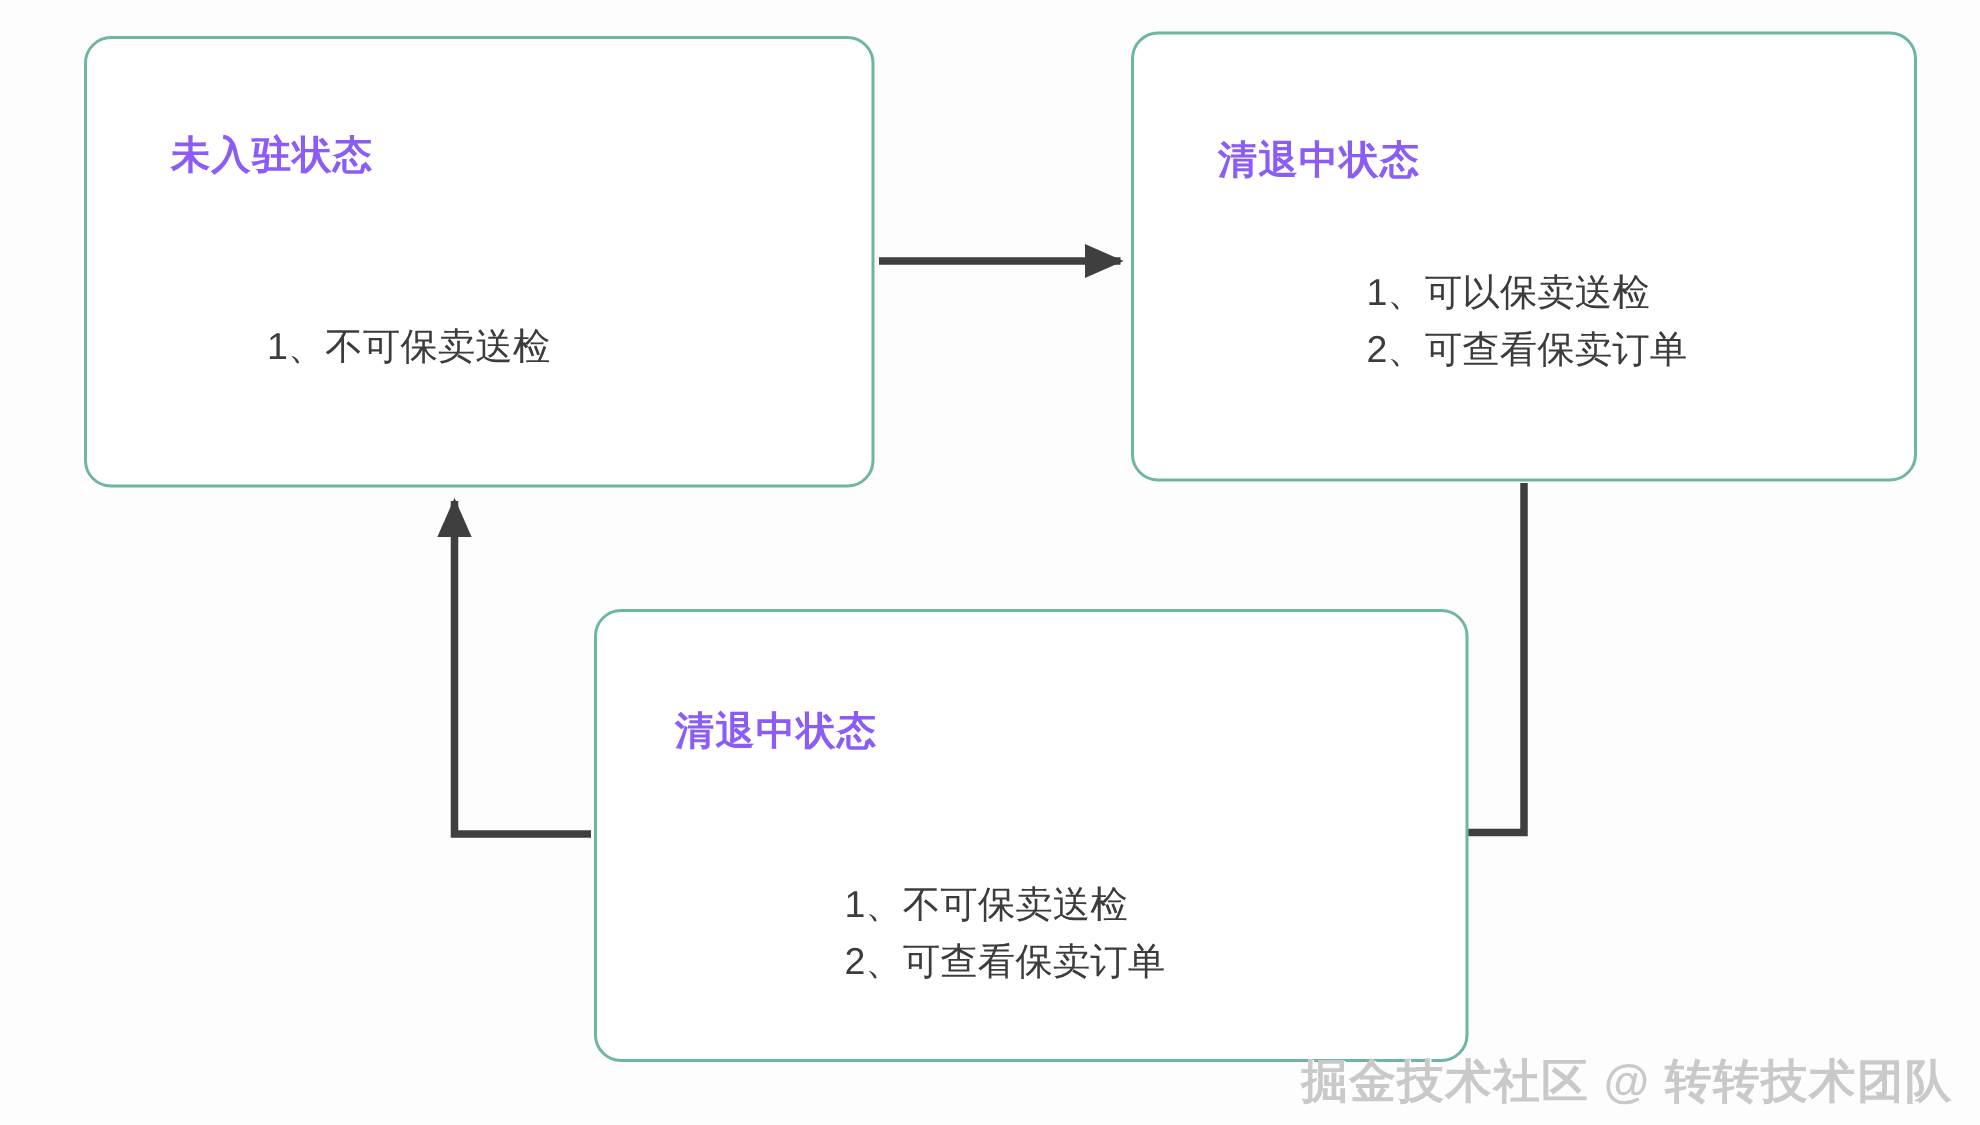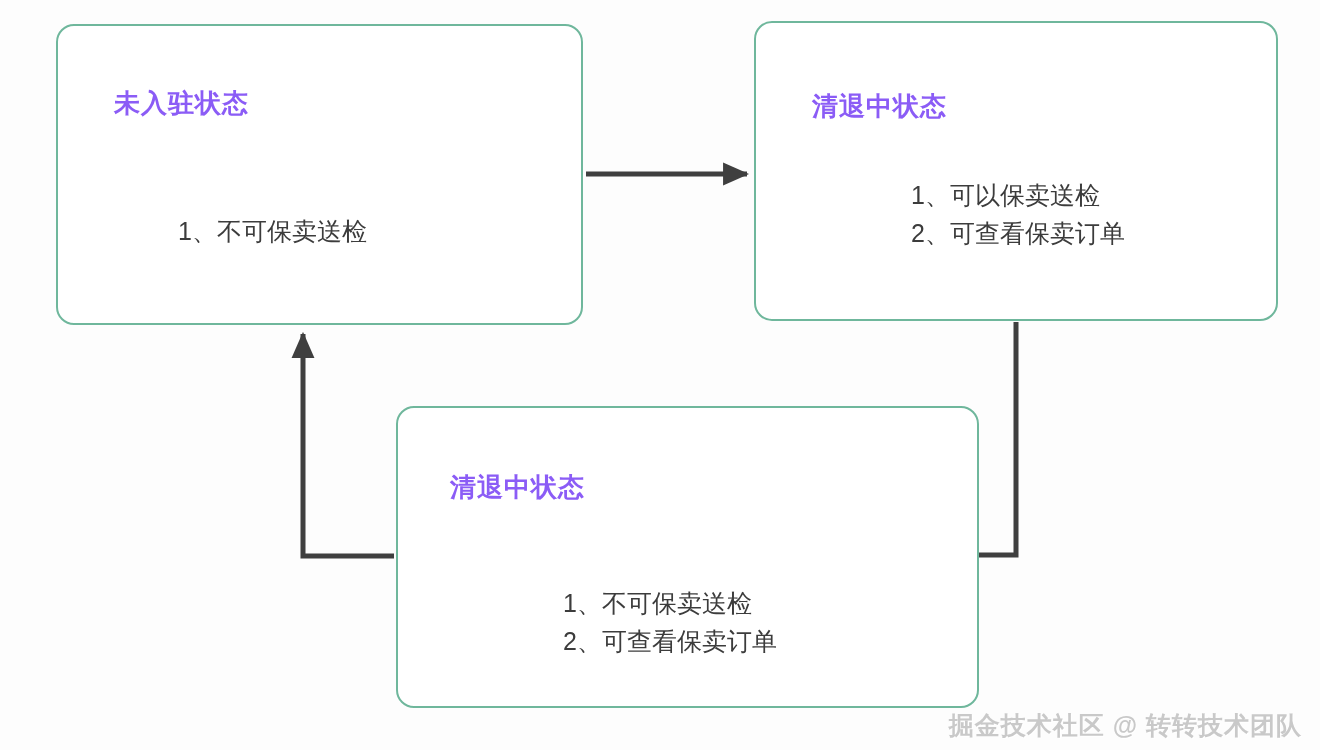--- a/index.html
+++ b/index.html
@@ -83,21 +83,21 @@
     height: 302px;
   }
   #box-clearing .box-title { left: 52px; top: 62px; }
   #box-clearing .box-lines { left: 165px; top: 176px; }
 
   
   #watermark {
     position: absolute;
     right: 18px;
     bottom: 8px;
-    font-size: 25px;
+    font-size: 31px;
     font-weight: 700;
     color: #c9c9c9;
     text-shadow: 1px 1px 0 #ffffff;
     white-space: nowrap;
     letter-spacing: 1px;
   }
 </style>
 </head>
 <body>
 

